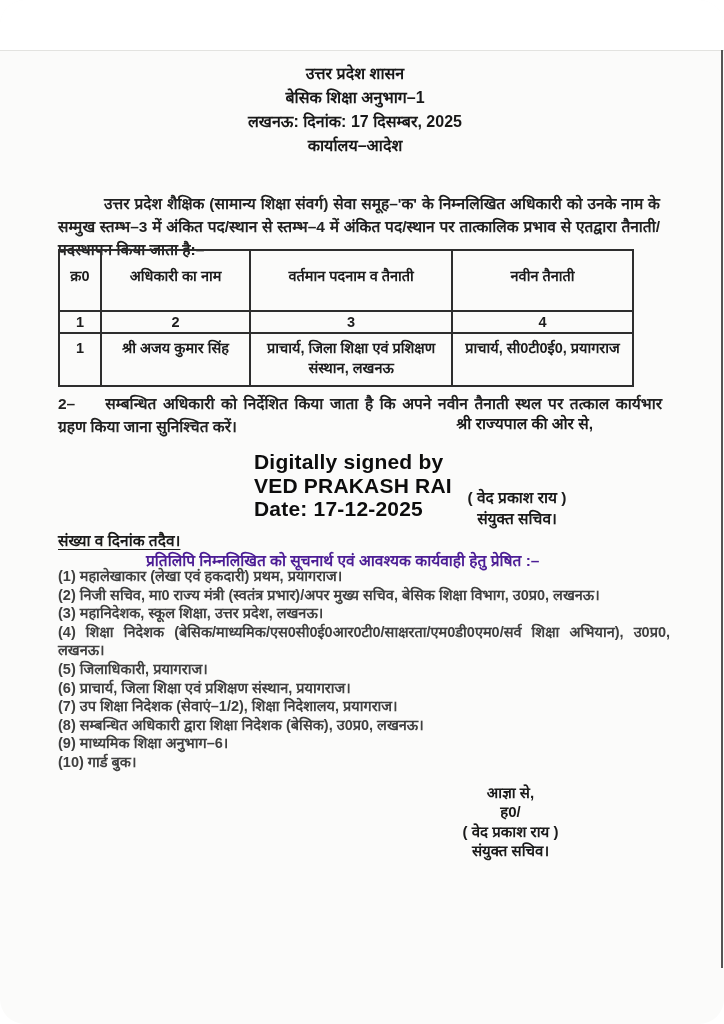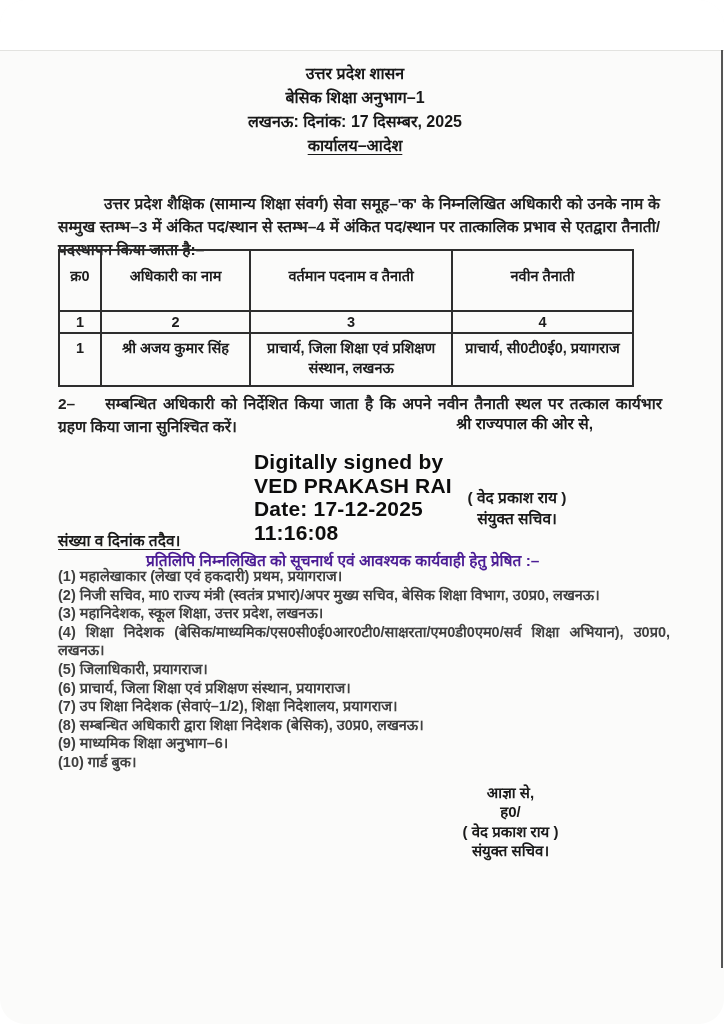--- a/index.html
+++ b/index.html
@@ -8,21 +8,21 @@
     background:#fbfbfa;color:#1e1e1e;
     font-family:"Liberation Sans","DejaVu Sans",sans-serif;
     border-radius:25px;
   }
   .scan-top{position:absolute;top:0;left:0;width:724px;height:50px;background:#ffffff;border-bottom:1px solid #e3e3e0;}
   .scan-edge{position:absolute;top:50px;right:1px;width:2px;height:918px;background:#555;}
   .doc-header{
     position:absolute;top:62px;left:155px;width:400px;
     text-align:center;font-weight:bold;font-size:16px;line-height:24px;color:#181818;
   }
-  .order-title{display:inline-block;text-decoration:underline;text-underline-offset:3px;}
+  .order-title{display:inline-block;text-underline-offset:3px;}
   .para{position:absolute;font-size:15.5px;line-height:23px;text-align:justify;font-weight:600;color:#222;margin-top:24px;}
   .opening{top:168px;left:58px;width:602px;}
   .indent{display:inline-block;width:46px;}
   table.order{
     position:absolute;top:249px;left:58px;width:576px;
     border-collapse:collapse;table-layout:fixed;
     font-size:14.5px;font-weight:600;color:#1c1c1c;
   }
   table.order td{border:2px solid #2e2e2e;text-align:center;padding:1px 3px;}
   tr.hdr td{height:44px;vertical-align:top;padding-top:14px;font-weight:bold;}
@@ -91,21 +91,20 @@
     </table>
 
   <div class="para directive"><span class="directive-num">2–</span><span>सम्बन्धित अधिकारी को निर्देशित किया जाता है कि अपने नवीन तैनाती स्थल पर तत्काल कार्यभार ग्रहण किया जाना सुनिश्चित करें।</span></div>
 
   <div class="governor">श्री राज्यपाल की ओर से,</div>
 
   <div class="digsig">
     <div>Digitally signed by</div>
     <div>VED PRAKASH RAI</div>
     <div>Date: 17-12-2025</div>
-    <div>11:16:08</div>
   </div>
 
   <div class="sig-block">
     <div>( वेद प्रकाश राय )</div>
     <div>संयुक्त सचिव।</div>
   </div>
 
   <div class="ref-line">संख्या व दिनांक तदैव।</div>
 
   <div class="copy-intro">प्रतिलिपि निम्नलिखित को सूचनार्थ एवं आवश्यक कार्यवाही हेतु प्रेषित :–</div>

